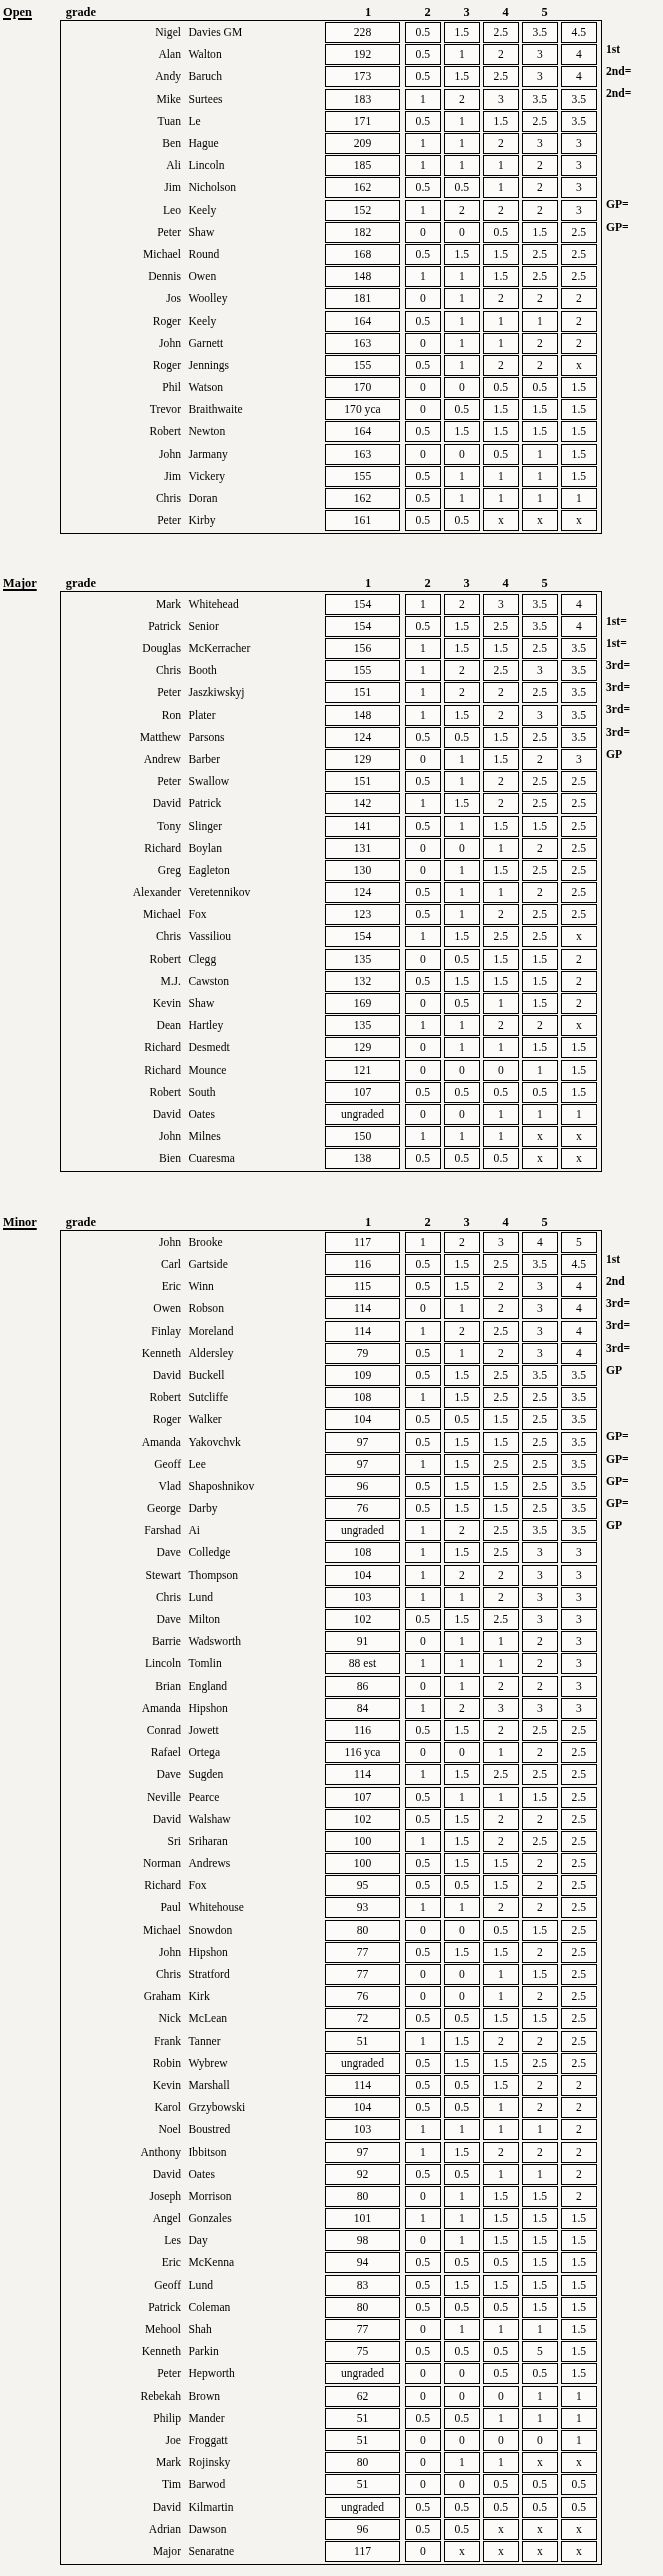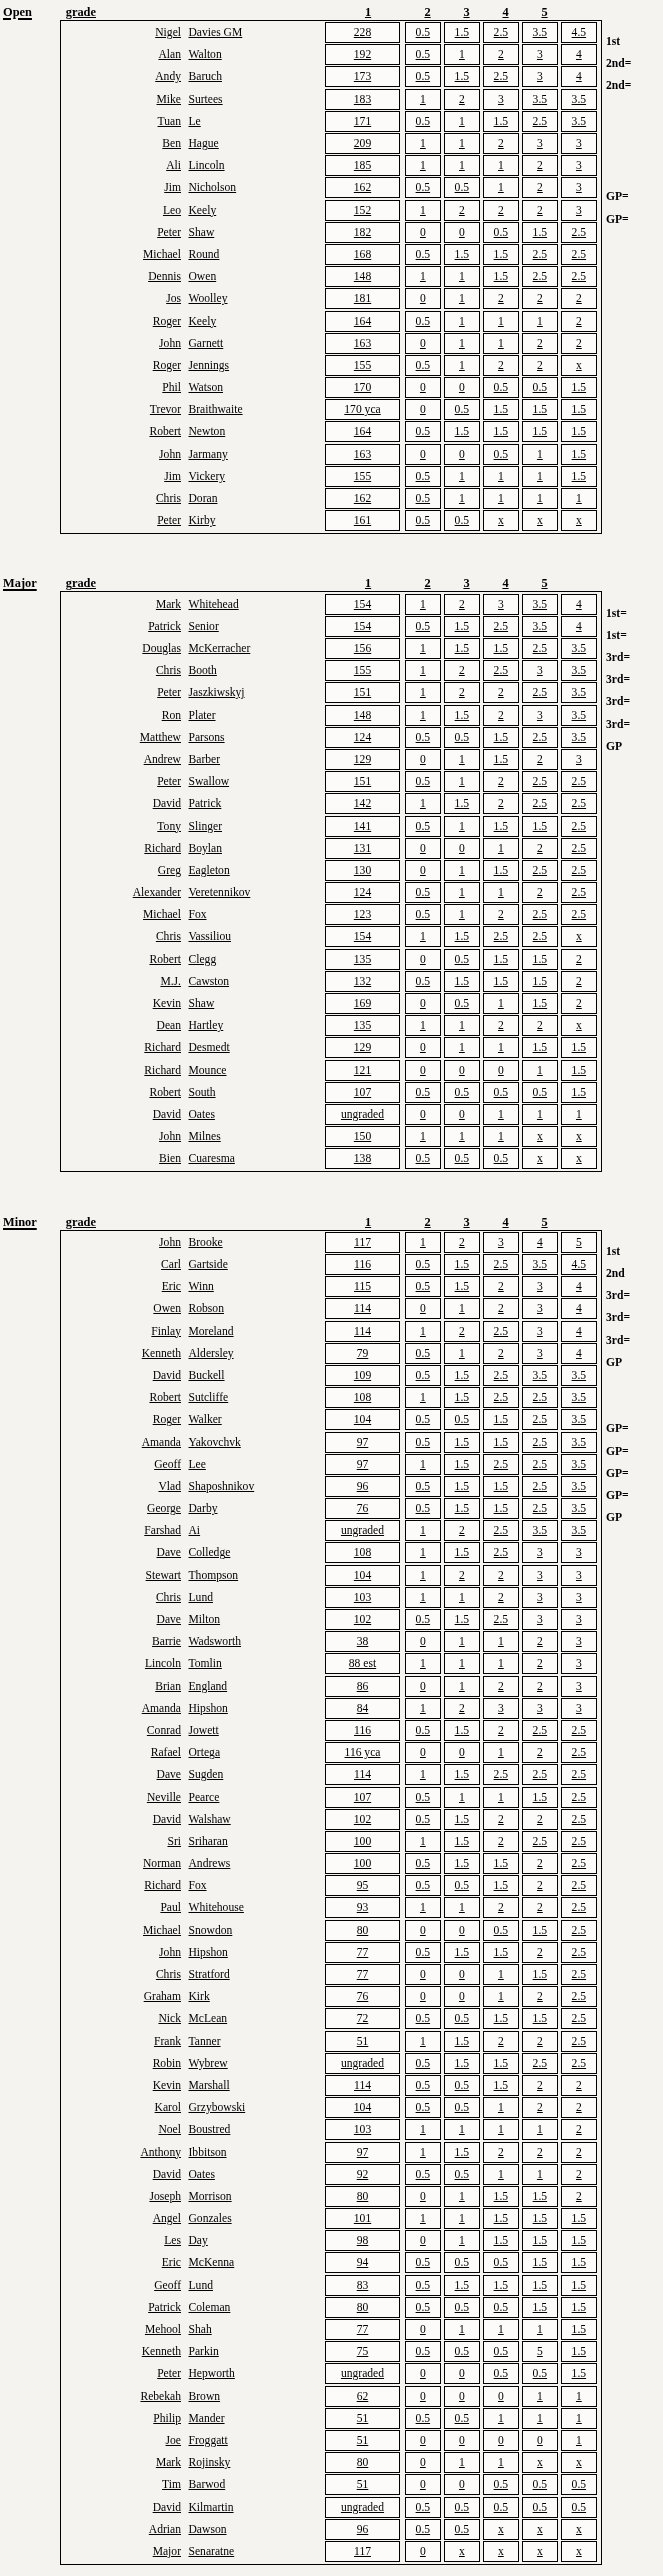--- a/index.html
+++ b/index.html
@@ -3,21 +3,21 @@
 <meta charset="utf-8">
 <style>
   html,body{margin:0;padding:0;}
   body{
     width:664px; min-height:2576px;
     background:#f4f3f0;
     font-family:"Liberation Serif", serif;
     color:#000;
   }
   .page{ padding-top:3.3px; }
-  .section{ position:relative;text-decoration:underline; }
+  .section{ position:relative; }
   .section + .section{ margin-top:41px; }
 
   
   .head-row{
     margin-left:64px;
     padding-left:1.7px;
     display:grid;
     grid-template-columns:264px 80px 39px 39px 39px 39px 39px;
     align-items:end;
     position:relative;
@@ -73,21 +73,21 @@
     justify-content:center;
     font-size:11.6px;
     box-sizing:border-box;
     height:21px;
   }
   .grade-cell{ margin-right:5px; }
   .score-cell{ margin-right:3.3px; }
 
   .result{
     position:absolute;
-    left:545px; top:9px;
+    left:545px; top:17px;
     height:21px; line-height:21px;
     font-weight:bold;
     font-size:11.6px;
     white-space:nowrap;
   }
   .result:empty{ display:none; }
 </style>
 </head>
 <body>
 
@@ -1065,21 +1065,21 @@
     <div class="cell score-cell">3</div>
     <div class="cell score-cell">3</div>
 
   </div>
 
   <div class="row">
     <div class="name-cell">
       <span class="name-first">Barrie</span>
       <span class="name-last">Wadsworth</span>
     </div>
-    <div class="cell grade-cell">38</div>
+    <div class="cell grade-cell">91</div>
     <div class="cell score-cell">0</div>
     <div class="cell score-cell">1</div>
     <div class="cell score-cell">1</div>
     <div class="cell score-cell">2</div>
     <div class="cell score-cell">3</div>
 
   </div>
 
   <div class="row">
     <div class="name-cell">

